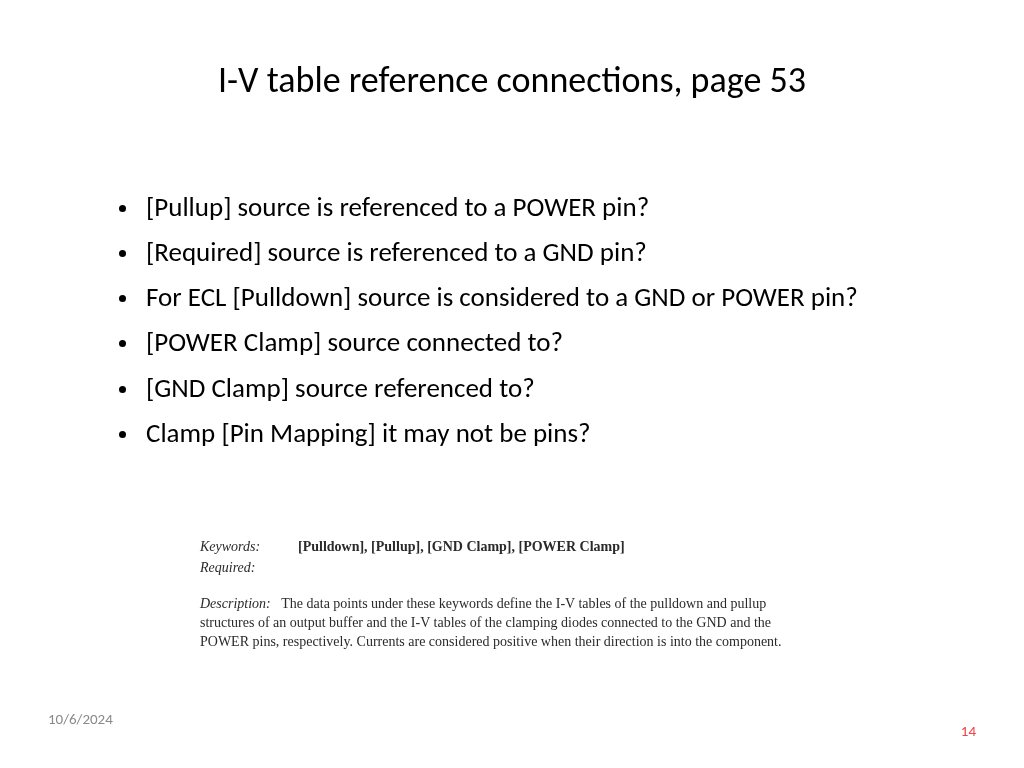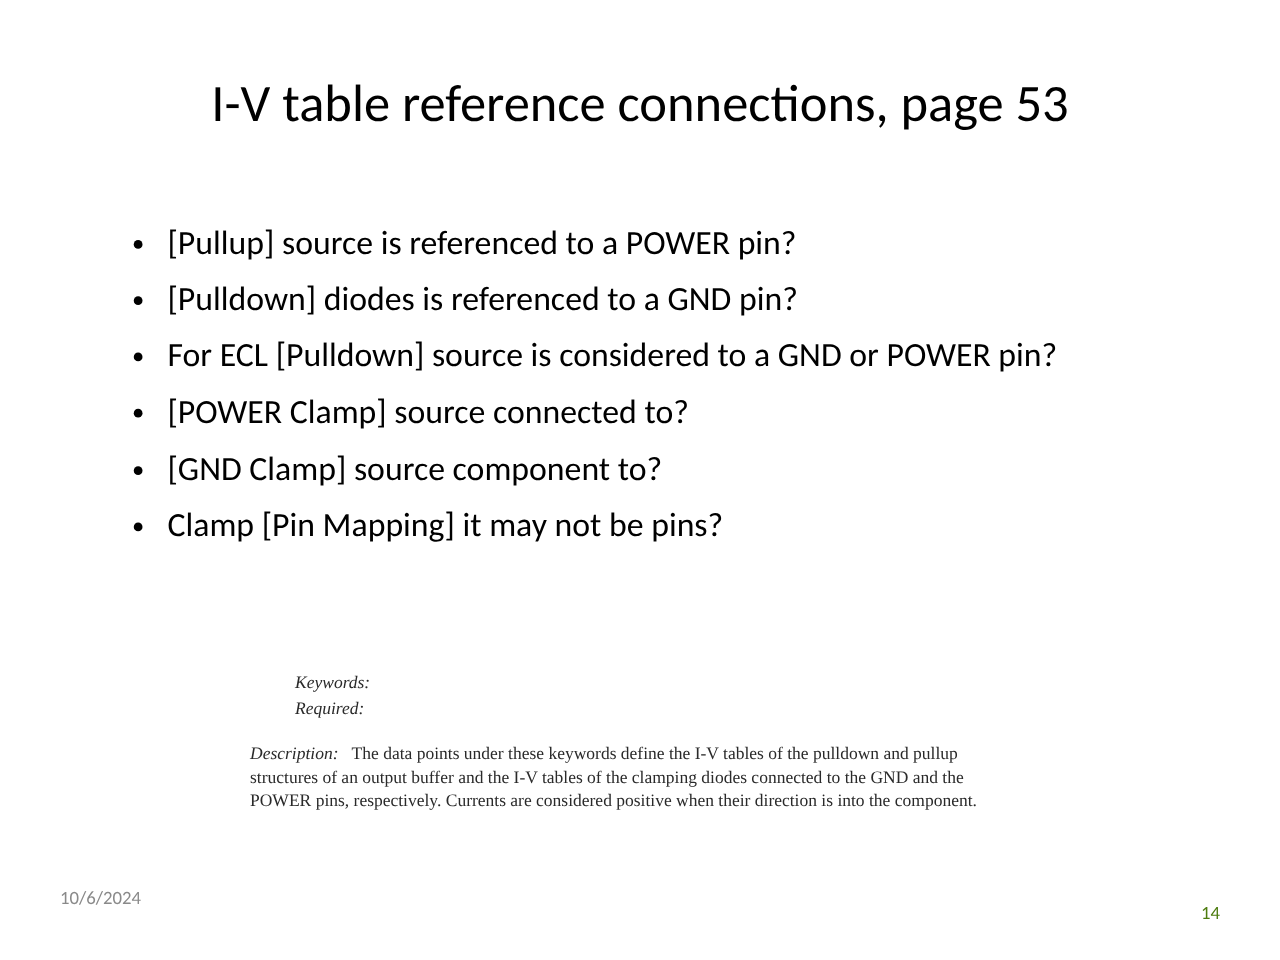--- a/index.html
+++ b/index.html
@@ -17,33 +17,33 @@
     width: 1024px;
     height: 768px;
     box-sizing: border-box;
   }
   .title {
     position: absolute;
     top: 58px;
     left: 0;
     right: 0;
     text-align: center;
-    font-size: 42px;
+    font-size: 36px;
     font-weight: 400;
     color: #000;
     letter-spacing: 0px;
   }
   .body {
     position: absolute;
     top: 175px;
     left: 98px;
     right: 70px;
   }
   ul.bullets {
-    margin: 0;
+    margin: 12px;
     padding: 0 0 0 30px;
     list-style: disc;
   }
   ul.bullets li {
     font-size: 27px;
     line-height: 1.45;
     margin: 0 0 6px 0;
     padding-left: 6px;
     color: #000;
   }
@@ -56,21 +56,20 @@
     left: 200px;
     width: 620px;
     font-family: "Times New Roman", Times, serif;
     font-size: 14px;
     line-height: 1.35;
     color: #2a2a2a;
   }
   .excerpt .row {
     display: flex;
     margin-bottom: 2px;
-    margin-left: 36px;
   }
   .excerpt .label {
     width: 98px;
     font-style: italic;
     flex: 0 0 98px;
   }
   .excerpt .value {
     flex: 1;
   }
   .excerpt .desc-block {
@@ -84,44 +83,45 @@
     left: 48px;
     bottom: 40px;
     font-size: 15px;
     color: #8a8a8a;
   }
   .footer-page {
     position: absolute;
     right: 48px;
     bottom: 28px;
     font-size: 15px;
-    color: #4d7c0f;
+    color: #ef4444;
   }
 </style>
 </head>
 <body>
 
 <div class="slide">
 
   <div class="title">I-V table reference connections, page 53</div>
 
   <div class="body">
     <ul class="bullets">
       <li>[Pullup] source is referenced to a POWER pin?</li>
-      <li>[Pulldown] diodes is referenced to a GND pin?</li>
+      <li>[Required] source is referenced to a GND pin?</li>
       <li>For ECL [Pulldown] source is considered to a GND or POWER pin?</li>
       <li>[POWER Clamp] source connected to?</li>
-      <li>[GND Clamp] source component to?</li>
+      <li>[GND Clamp] source referenced to?</li>
       <li>Clamp [Pin Mapping] it may not be pins?</li>
     </ul>
   </div>
 
   <div class="excerpt">
     <div class="row">
       <div class="label">Keywords:</div>
+      <div class="value"><b>[Pulldown], [Pullup], [GND Clamp], [POWER Clamp]</b></div>
     </div>
     <div class="row">
       <div class="label">Required:</div>
     </div>
     <div class="desc-block">
       <span class="desc-label">Description:</span>&nbsp;&nbsp;&nbsp;<span>The data points under these keywords define the I-V tables of the pulldown and pullup structures of an output buffer and the I-V tables of the clamping diodes connected to the GND and the POWER pins, respectively.  Currents are considered positive when their direction is into the component.</span>
     </div>
   </div>
 
   <div class="footer-date">10/6/2024</div>

